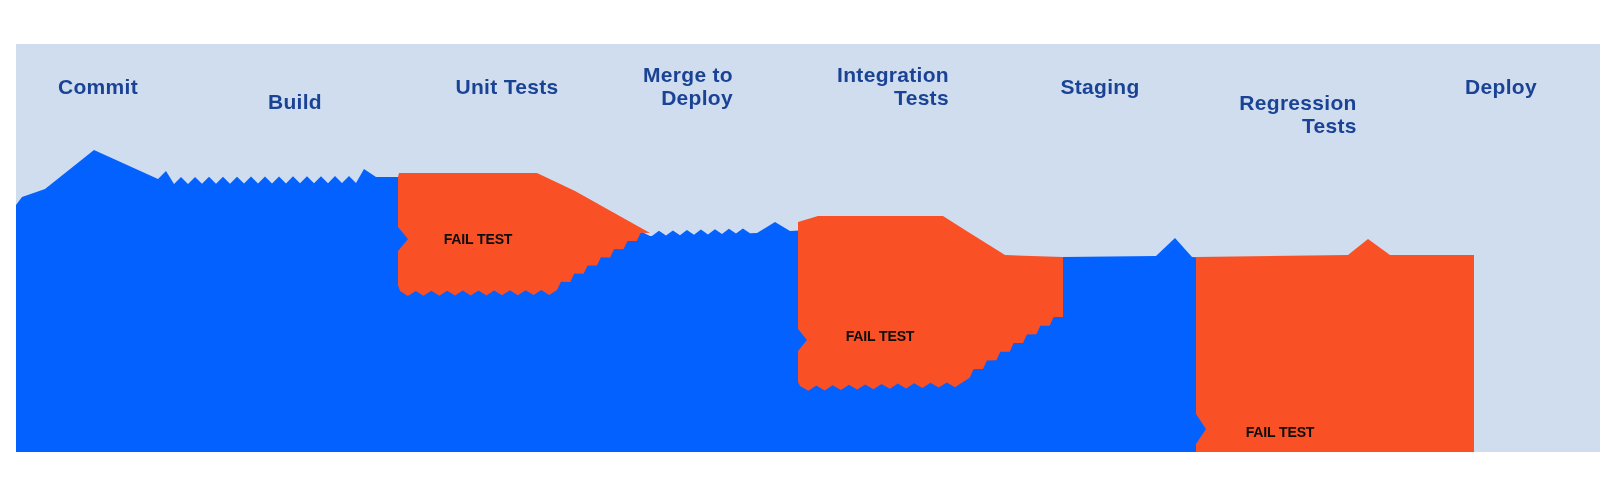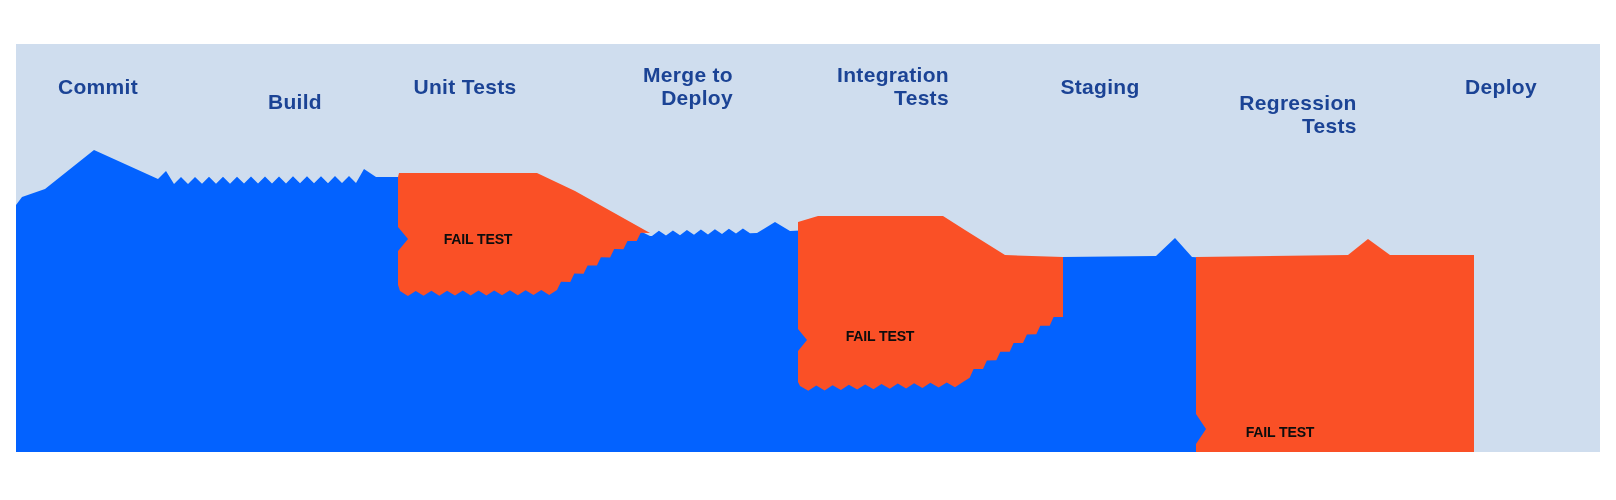--- a/index.html
+++ b/index.html
@@ -47,21 +47,21 @@
     <path id="fail-blob-1" class="fail-orange" data-name="fail-blob-integration-tests" d="M798.0 222.0L818.0 216.0L943.0 216.0L965.0 230.0L1005.0 255.0L1063.0 257.0L1063.0 317.0L1053.6 317.1L1049.7 325.7L1040.3 325.8L1036.3 334.3L1026.9 334.5L1023.0 343.0L1013.6 343.1L1009.7 351.7L1000.3 351.8L996.3 360.3L986.9 360.5L983.0 369.0L973.6 369.1L969.7 377.7L963.0 382.0L955.0 387.2L946.7 382.4L938.7 387.6L930.4 382.8L922.4 388.0L914.1 383.2L906.1 388.4L897.8 383.6L889.8 388.8L881.5 384.0L873.5 389.2L865.2 384.4L857.2 389.6L848.9 384.8L840.9 390.0L832.6 385.2L824.6 390.4L816.3 385.6L808.3 390.8L800.0 386.0L798.0 382.0L798.0 351.0L807.0 340.0L798.0 329.0Z"></path>
     <path id="fail-blob-2" class="fail-orange" data-name="fail-blob-regression-tests" d="M1196.0 257.0L1348.0 255.0L1368.0 239.0L1390.0 255.0L1474.0 255.0L1474.0 452.0L1196.0 452.0L1196.0 444.0L1206.0 429.0L1196.0 414.0Z"></path>
   </svg>
   <div id="stage-row" data-name="stage-labels-row">
       <div class="stage-label" data-name="stage-label-commit" style="left: 98px; top: 74.5px;">
         <span data-name="stage-label-line">Commit</span>
       </div>
       <div class="stage-label" data-name="stage-label-build" style="left: 295px; top: 74.5px; margin-top: 15px;">
         <span data-name="stage-label-line">Build</span>
       </div>
-      <div class="stage-label" data-name="stage-label-unit-tests" style="left: 465px; top: 74.5px;">
+      <div class="stage-label" data-name="stage-label-unit-tests" style="left: 507px; top: 74.5px;">
         <span data-name="stage-label-line">Unit Tests</span>
       </div>
       <div class="stage-label" data-name="stage-label-merge-to-trunk" style="left: 688px; top: 63px;">
         <span data-name="stage-label-line">Merge to</span>
         <span data-name="stage-label-line">Deploy</span>
       </div>
       <div class="stage-label" data-name="stage-label-integration-tests" style="left: 893px; top: 63px;">
         <span data-name="stage-label-line">Integration</span>
         <span data-name="stage-label-line">Tests</span>
       </div>

